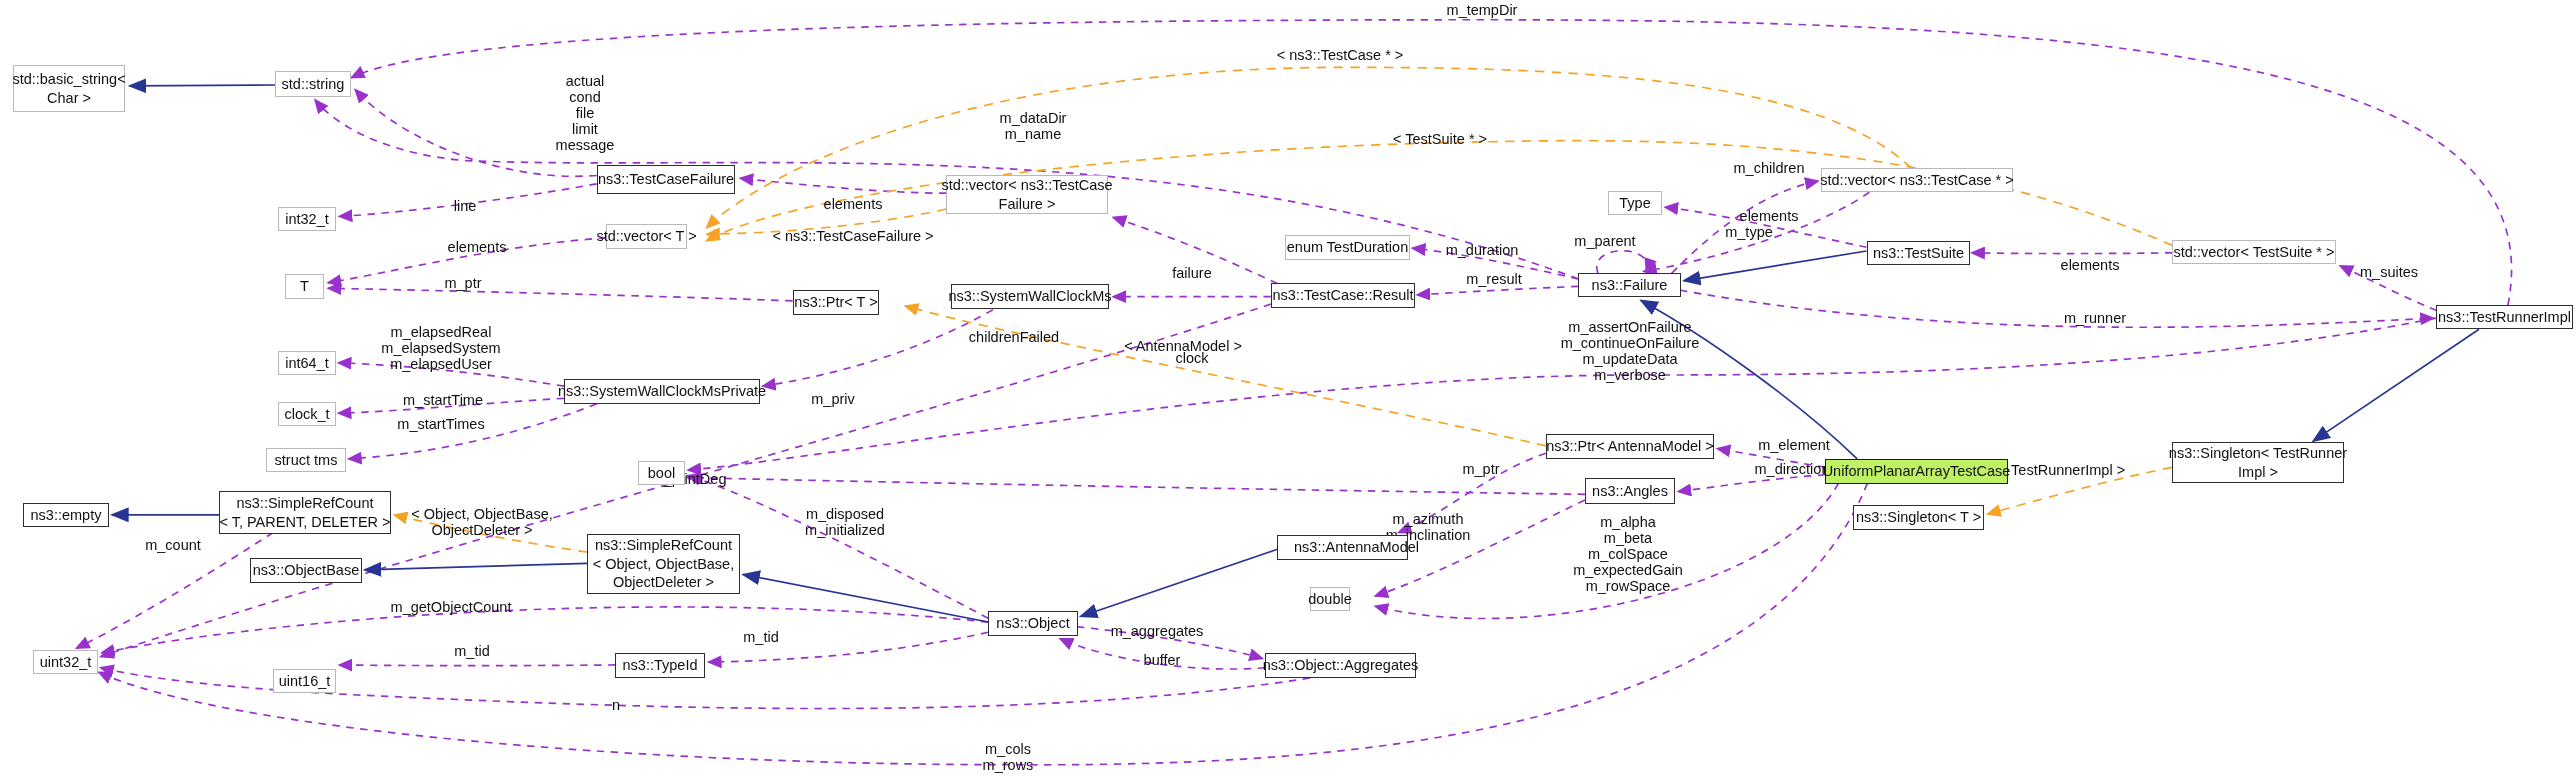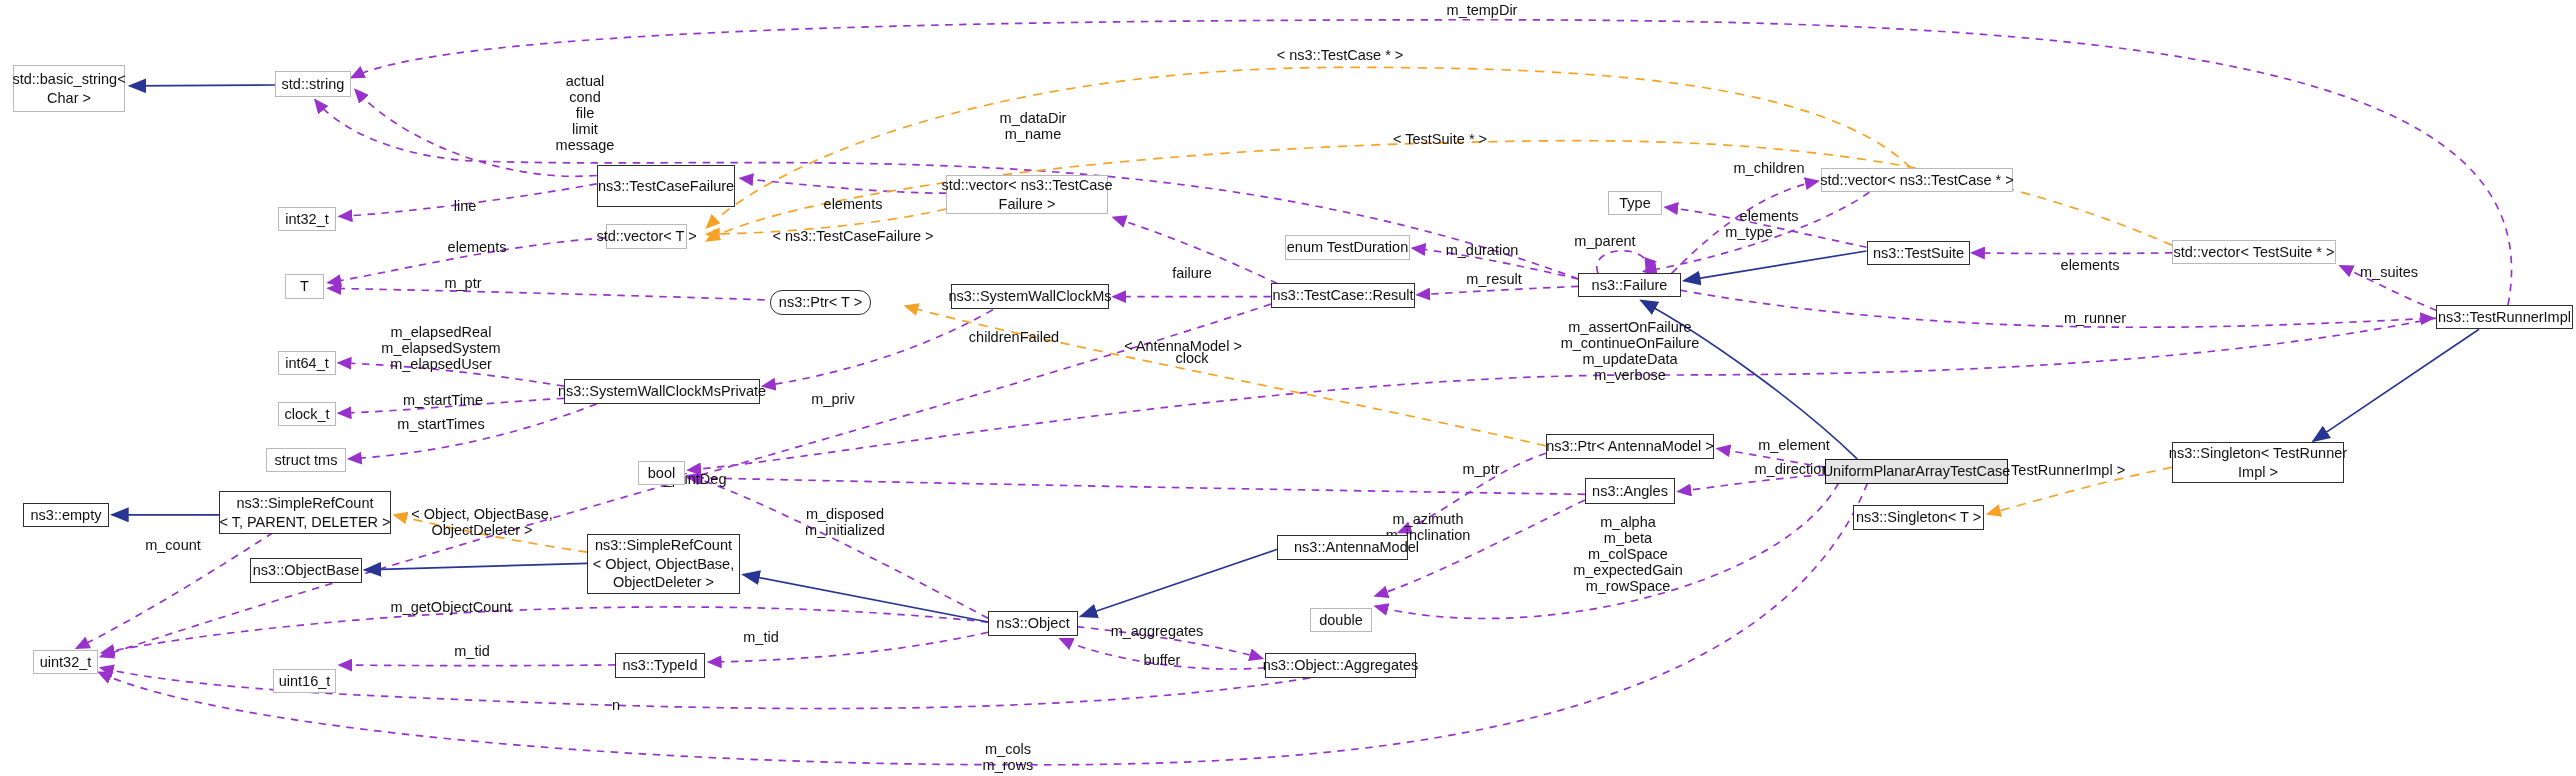--- a/index.html
+++ b/index.html
@@ -4,21 +4,21 @@
 <style>
   html,body{margin:0;padding:0;background:#ffffff;}
   #canvas{position:relative;width:2576px;height:777px;background:#ffffff;overflow:hidden;
           font-family:"Liberation Sans", sans-serif;}
   #edge-layer{position:absolute;left:0;top:0;width:2576px;height:777px;}
   .node{position:absolute;display:flex;flex-direction:column;align-items:center;justify-content:center;
         background:#ffffff;color:#111111;text-align:center;line-height:18.6px;font-size:14.5px;
         white-space:nowrap;box-sizing:border-box;z-index:3;}
   .node.external{border:1.4px solid #b9b9b9;}
   .node.class{border:1.6px solid #2e2e2e;}
-  .node.highlight{border:1.9px solid #1a1a1a;background:#e5e5e5;}
+  .node.highlight{border:1.9px solid #1a1a1a;background:#bef264;}
   .edge-label{position:absolute;transform:translateX(-50%);color:#101010;font-size:14.5px;
               line-height:16px;text-align:center;white-space:nowrap;z-index:2;}
 </style>
 </head>
 <body>
 
 <div id="canvas">
   <svg id="edge-layer" width="2576" height="777" viewBox="0 0 2763 833" xmlns="http://www.w3.org/2000/svg">
     <defs>
       <marker id="arrow-member" markerUnits="userSpaceOnUse" markerWidth="16" markerHeight="14" refX="14" refY="7" orient="auto">
@@ -88,37 +88,37 @@
       </g>
   </svg>
   <div id="nodes-layer">
       <div class="node external" style="left: 13px; top: 65px; width: 112px; height: 47px;">
         <div>std::basic_string&lt;</div>
         <div>Char &gt;</div>
       </div>
       <div class="node external" style="left: 275px; top: 71px; width: 76px; height: 26px;">
         <div>std::string</div>
       </div>
-      <div class="node class" style="left: 597px; top: 165px; width: 138px; height: 42px;">
+      <div class="node class" style="left: 597px; top: 165px; width: 138px; height: 29px;">
         <div>ns3::TestCaseFailure</div>
       </div>
       <div class="node external" style="left: 278px; top: 207px; width: 58px; height: 24px;">
         <div>int32_t</div>
       </div>
       <div class="node external" style="left: 606px; top: 224px; width: 81px; height: 25px;">
         <div>std::vector&lt; T &gt;</div>
       </div>
       <div class="node external" style="left: 285px; top: 274px; width: 39px; height: 25px;">
         <div>T</div>
       </div>
       <div class="node external" style="left: 946px; top: 175px; width: 162px; height: 39px;">
         <div>std::vector&lt; ns3::TestCase</div>
         <div>Failure &gt;</div>
       </div>
-      <div class="node class" style="left: 770px; top: 290px; width: 101px; height: 25px; border-radius: 12px;">
+      <div class="node class" style="left: 793px; top: 290px; width: 86px; height: 25px;">
         <div>ns3::Ptr&lt; T &gt;</div>
       </div>
       <div class="node class" style="left: 951px; top: 284px; width: 158px; height: 25px;">
         <div>ns3::SystemWallClockMs</div>
       </div>
       <div class="node external" style="left: 1285px; top: 235px; width: 125px; height: 25px;">
         <div>enum TestDuration</div>
       </div>
       <div class="node class" style="left: 1271px; top: 283px; width: 144px; height: 25px;">
         <div>ns3::TestCase::Result</div>
@@ -164,21 +164,21 @@
       </div>
       <div class="node class" style="left: 988px; top: 611px; width: 90px; height: 25px;">
         <div>ns3::Object</div>
       </div>
       <div class="node class" style="left: 1265px; top: 653px; width: 151px; height: 25px;">
         <div>ns3::Object::Aggregates</div>
       </div>
       <div class="node class" style="left: 1277px; top: 535px; width: 131px; height: 25px; padding-left: 28px;">
         <div>ns3::AntennaModel</div>
       </div>
-      <div class="node external" style="left: 1310px; top: 587px; width: 62px; height: 24px; margin-top: 21px;">
+      <div class="node external" style="left: 1310px; top: 587px; width: 40px; height: 24px;">
         <div>double</div>
       </div>
       <div class="node class" style="left: 1585px; top: 478px; width: 90px; height: 26px;">
         <div>ns3::Angles</div>
       </div>
       <div class="node class" style="left: 1546px; top: 434px; width: 168px; height: 25px;">
         <div>ns3::Ptr&lt; AntennaModel &gt;</div>
       </div>
       <div class="node class" style="left: 1578px; top: 273px; width: 103px; height: 24px;">
         <div>ns3::Failure</div>

